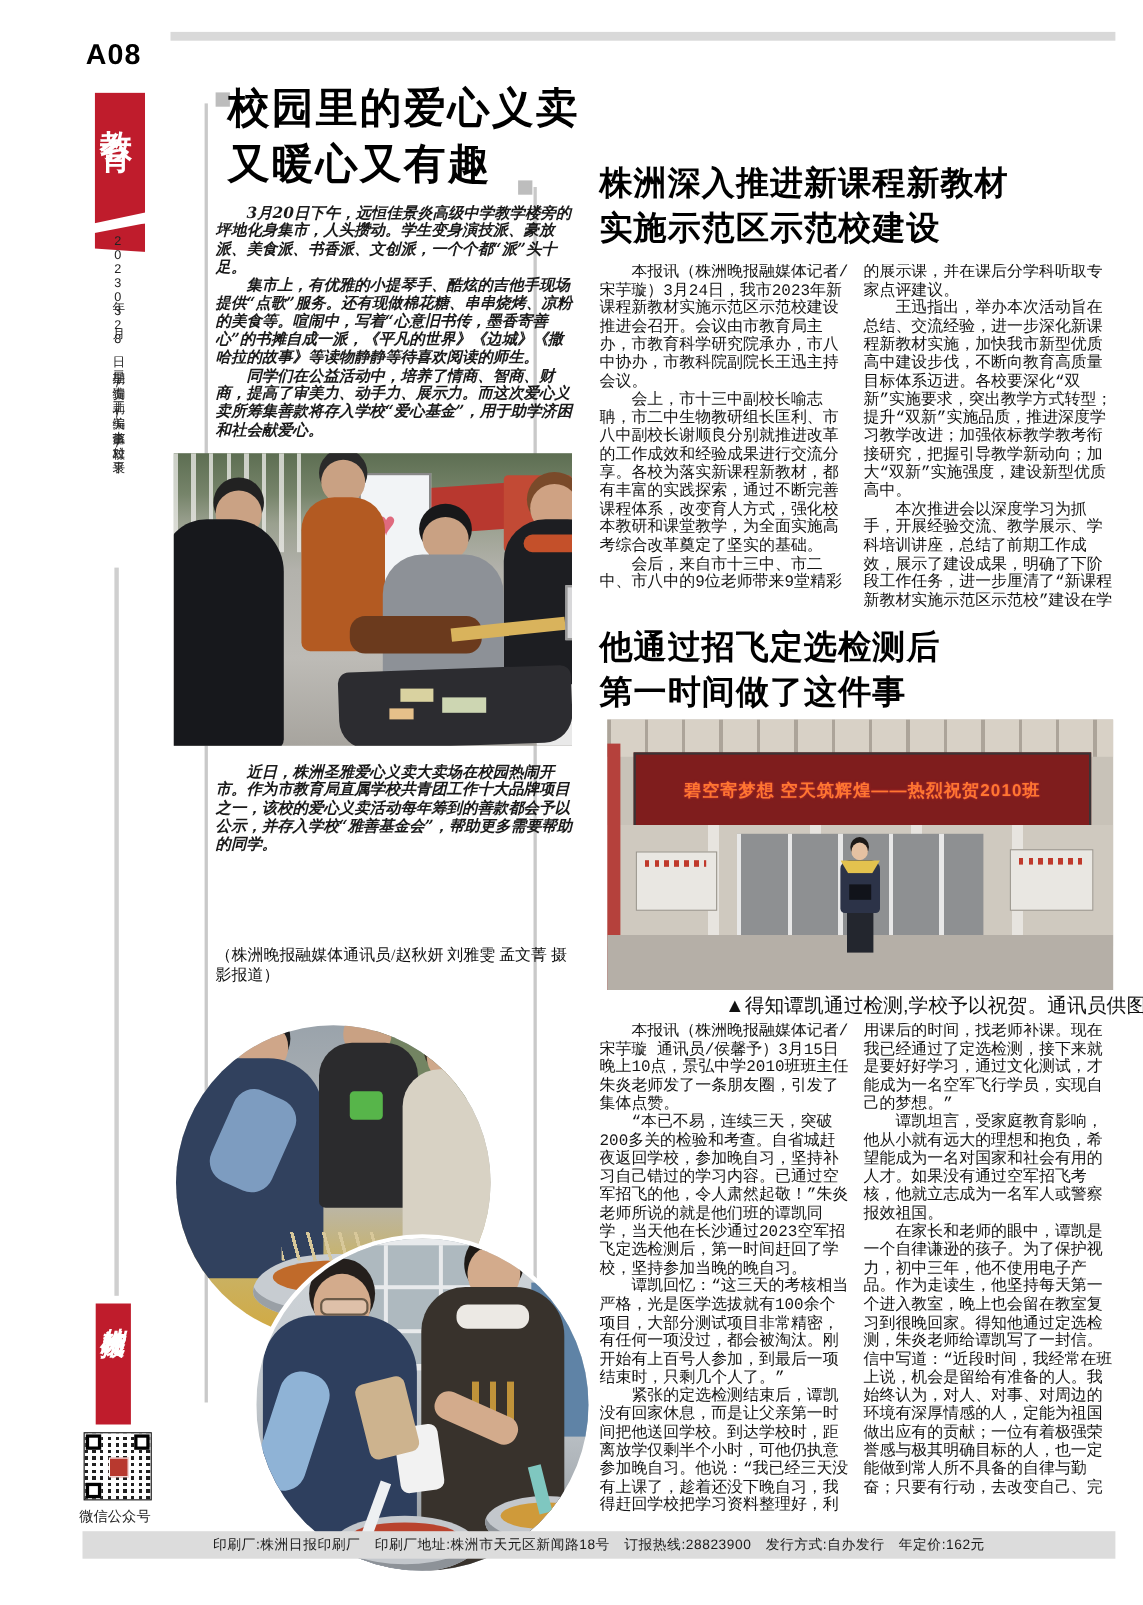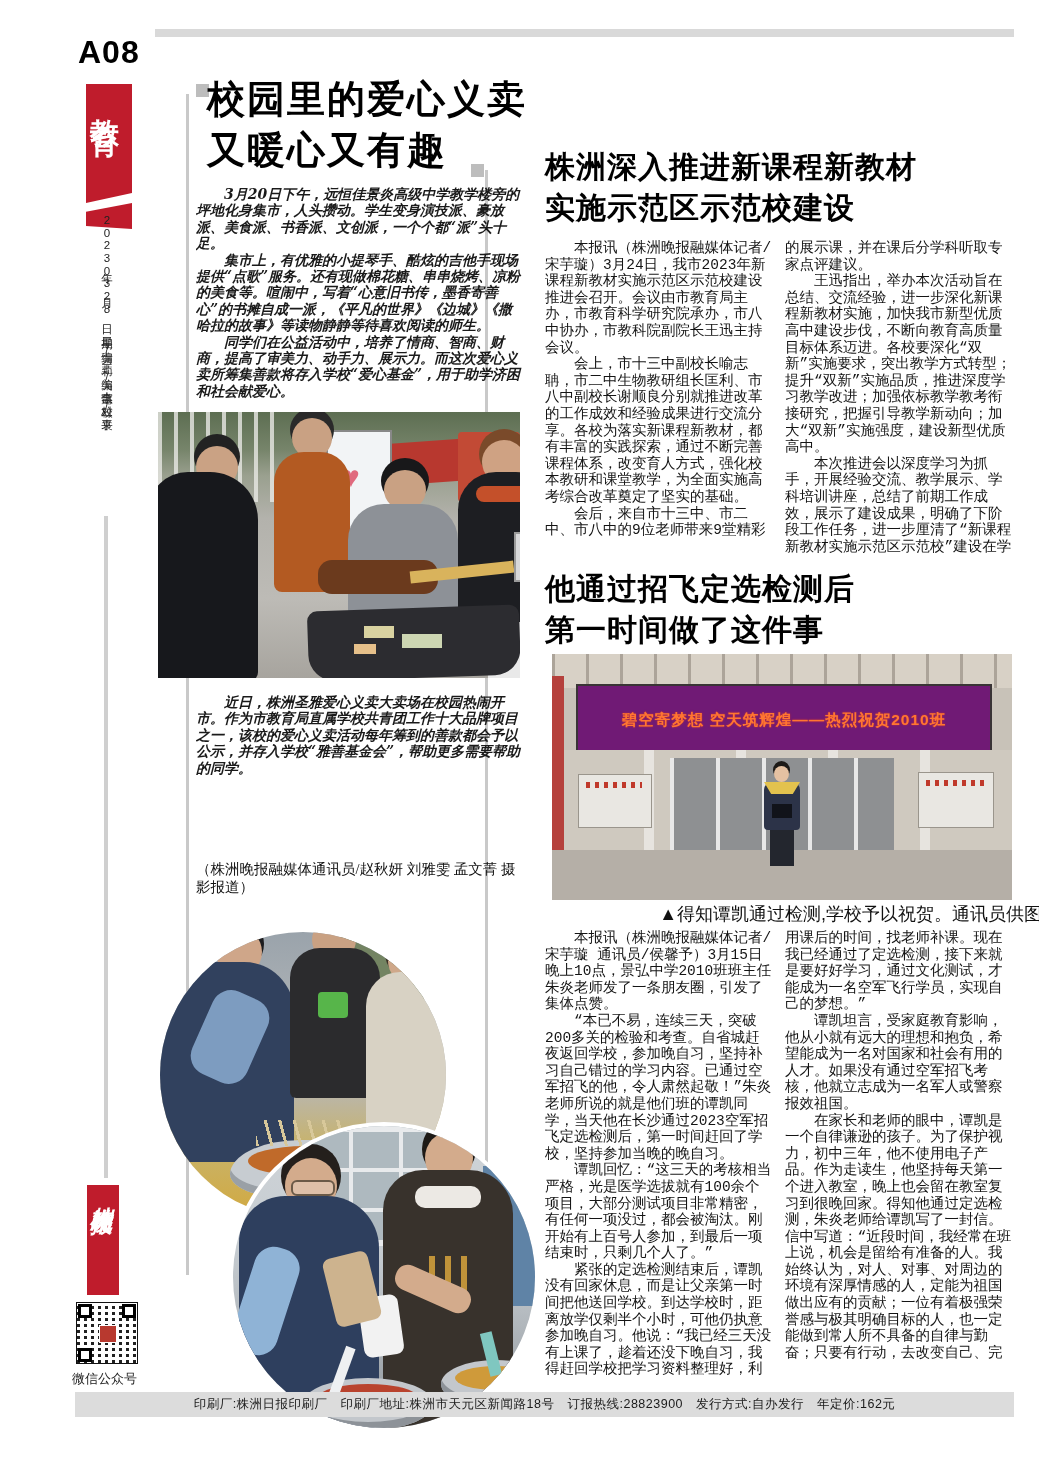--- a/index.html
+++ b/index.html
@@ -2,21 +2,21 @@
 <html><head>
 <meta charset="utf-8">
 <style>
   html,body{margin:0;padding:0;background:#ffffff;}
   body{width:1039px;height:1459px;position:relative;overflow:hidden;
        font-family:"Liberation Sans",sans-serif;color:#111;}
   .abs{position:absolute;}
 
   
   #topbar{left:155px;top:29px;width:859px;height:8px;background:#d9d9d9;}
-  #page-num{left:78px;top:34px;font-size:32px;font-weight:900;letter-spacing:1px;color:#000;}
+  #page-num{left:78px;top:34px;font-size:26px;font-weight:900;letter-spacing:1px;color:#000;}
   #section-ribbon{left:86px;top:84px;width:46px;height:124px;background:#bf1c2c;
         clip-path:polygon(0 0,100% 0,100% 88%,0 96%);}
   #section-ribbon-tail{left:86px;top:203px;width:46px;height:26px;background:#bf1c2c;
         clip-path:polygon(0 34%,100% 0,100% 100%,0 88%);}
   #section-label{left:95px;top:96px;width:30px;color:#fff;font-weight:900;font-size:29px;
         writing-mode:vertical-rl;text-orientation:upright;letter-spacing:6px;
         font-family:"Liberation Serif",serif;}
   #dateline{left:99px;top:214px;height:300px;writing-mode:vertical-rl;text-orientation:upright;
         font-size:11.5px;color:#222;letter-spacing:.5px;font-family:"Liberation Sans",sans-serif;}
   #left-margin-line{left:104px;top:516px;width:4px;height:662px;background:#cfcfcf;}
@@ -144,21 +144,21 @@
   .song-cols p{margin:0;text-indent:2em;font-family:Liberation Mono, monospace;}
   #curr-text{left:545px;top:240px;height:322px;}
 
   
   #pilot-headline{left:545px;top:568px;width:470px;font-size:30px;line-height:41px;
         font-weight:900;letter-spacing:1px;color:#000;}
   #photo-gate{left:552px;top:654px;width:460px;height:246px;overflow:hidden;background:#c8c2b8;}
   .pg{position:absolute;}
   #pg-topband{left:0;top:0;width:460px;height:34px;background:#d8d1c6;
         background-image:repeating-linear-gradient(90deg,rgba(90,80,70,.35) 0 3px,rgba(0,0,0,0) 3px 34px);}
-  #pg-led{left:24px;top:30px;width:412px;height:66px;background:#701a75;border:2px solid #3a3436;
+  #pg-led{left:24px;top:30px;width:412px;height:66px;background:#7f1d1d;border:2px solid #3a3436;
         display:flex;flex-direction:row;align-items:center;justify-content:center;}
   #pg-led div{color:#ff7631;font-size:15.5px;font-weight:bold;letter-spacing:1px;line-height:23px;
         white-space:nowrap;text-shadow:0 0 2px #c33;}
   #pg-wall{left:0;top:96px;width:460px;height:110px;background:#cfc9bf;
         background-image:repeating-linear-gradient(90deg,rgba(255,255,255,.5) 0 10px,rgba(0,0,0,0) 10px 92px);}
   #pg-glass{left:118px;top:104px;width:224px;height:92px;background:#8e9092;
         background-image:repeating-linear-gradient(90deg,#e8e8e8 0 4px,rgba(0,0,0,0) 4px 46px);}
   #pg-redpillar{left:0;top:22px;width:12px;height:224px;background:#b5413c;}
   #pg-board-l{left:26px;top:120px;width:72px;height:52px;background:#e9e7e2;border:1px solid #9a958c;}
   #pg-dots-l{left:34px;top:128px;width:56px;height:6px;background:

